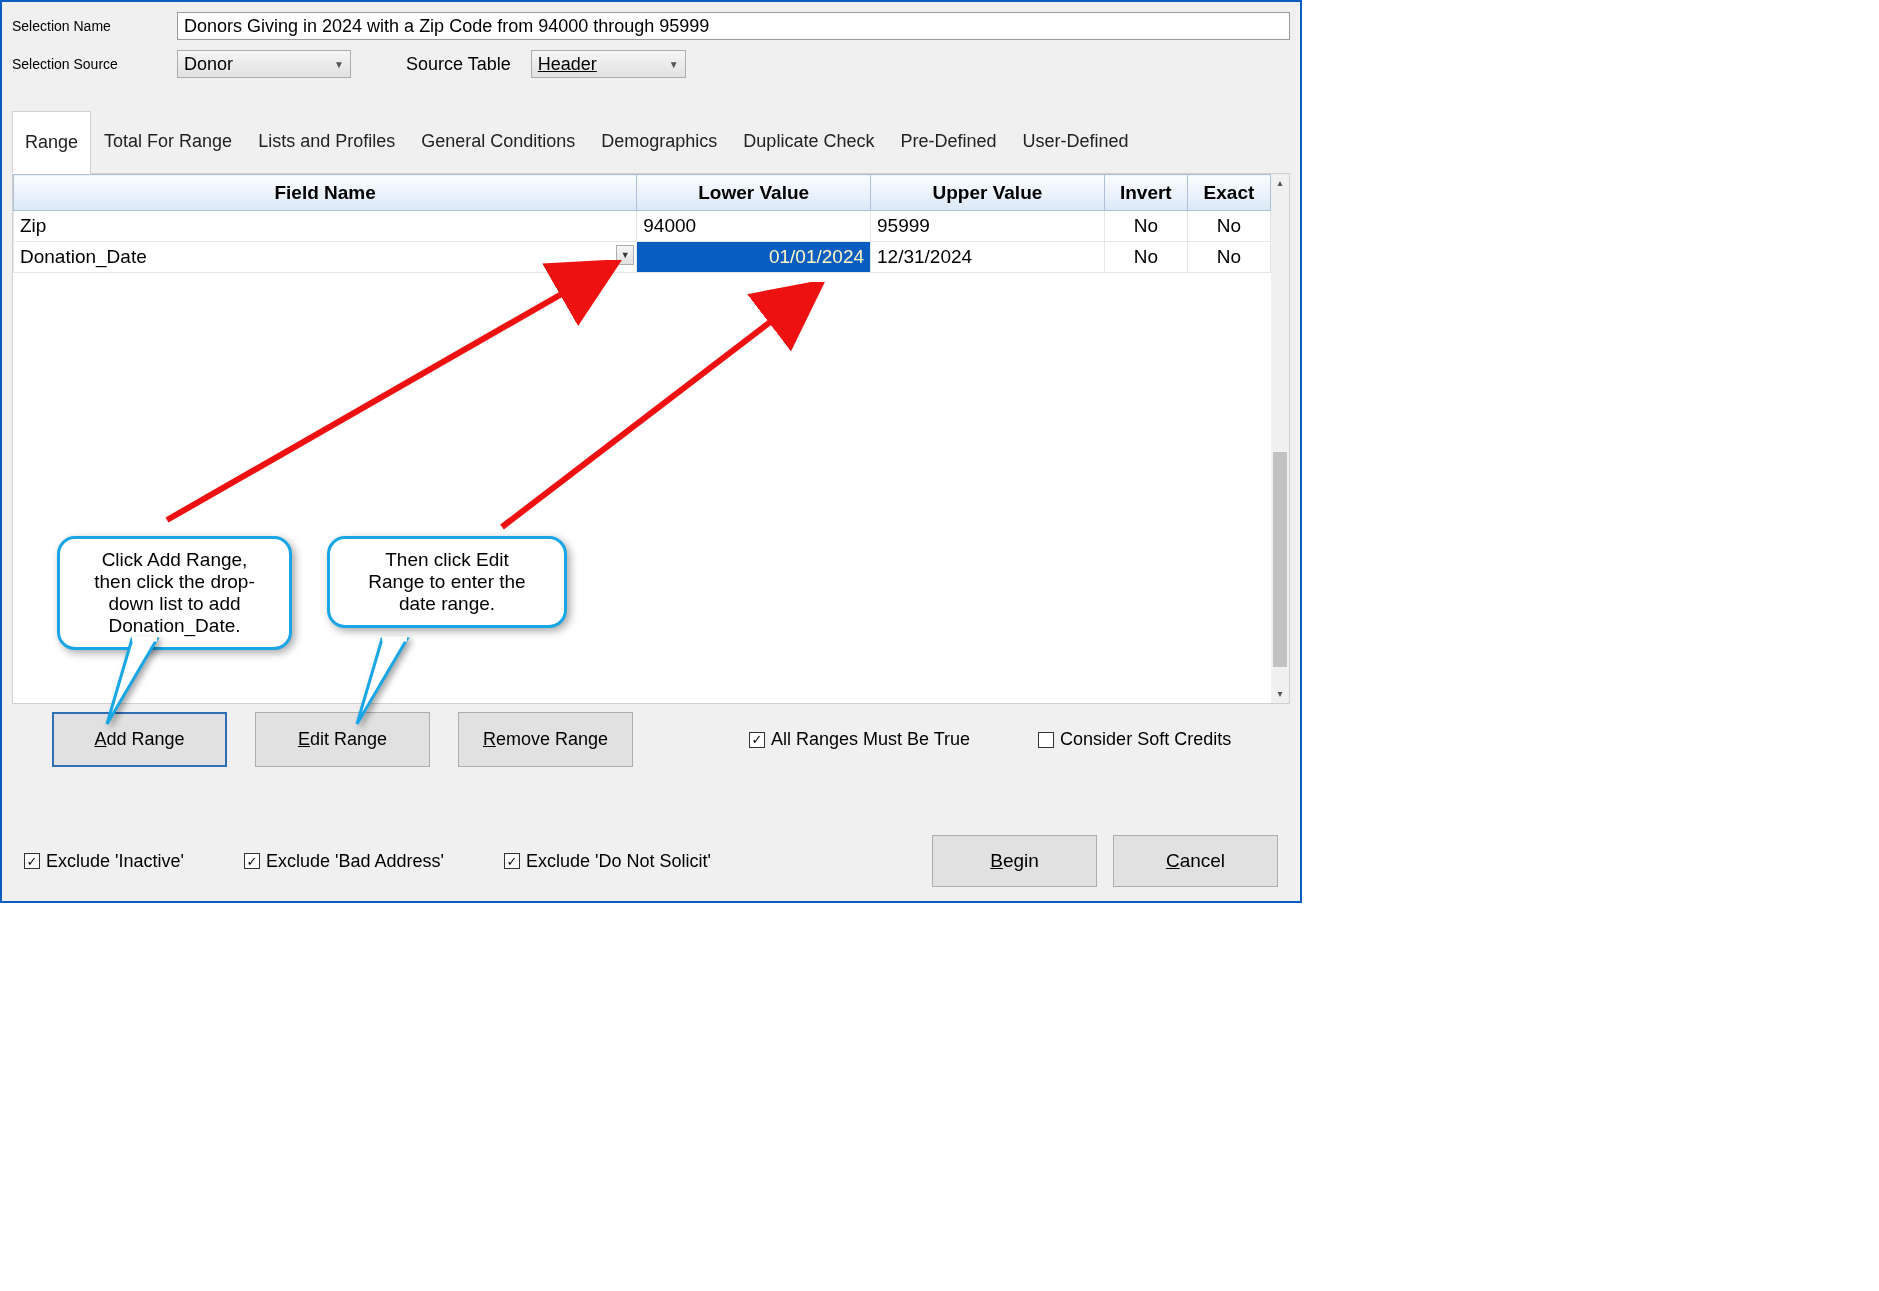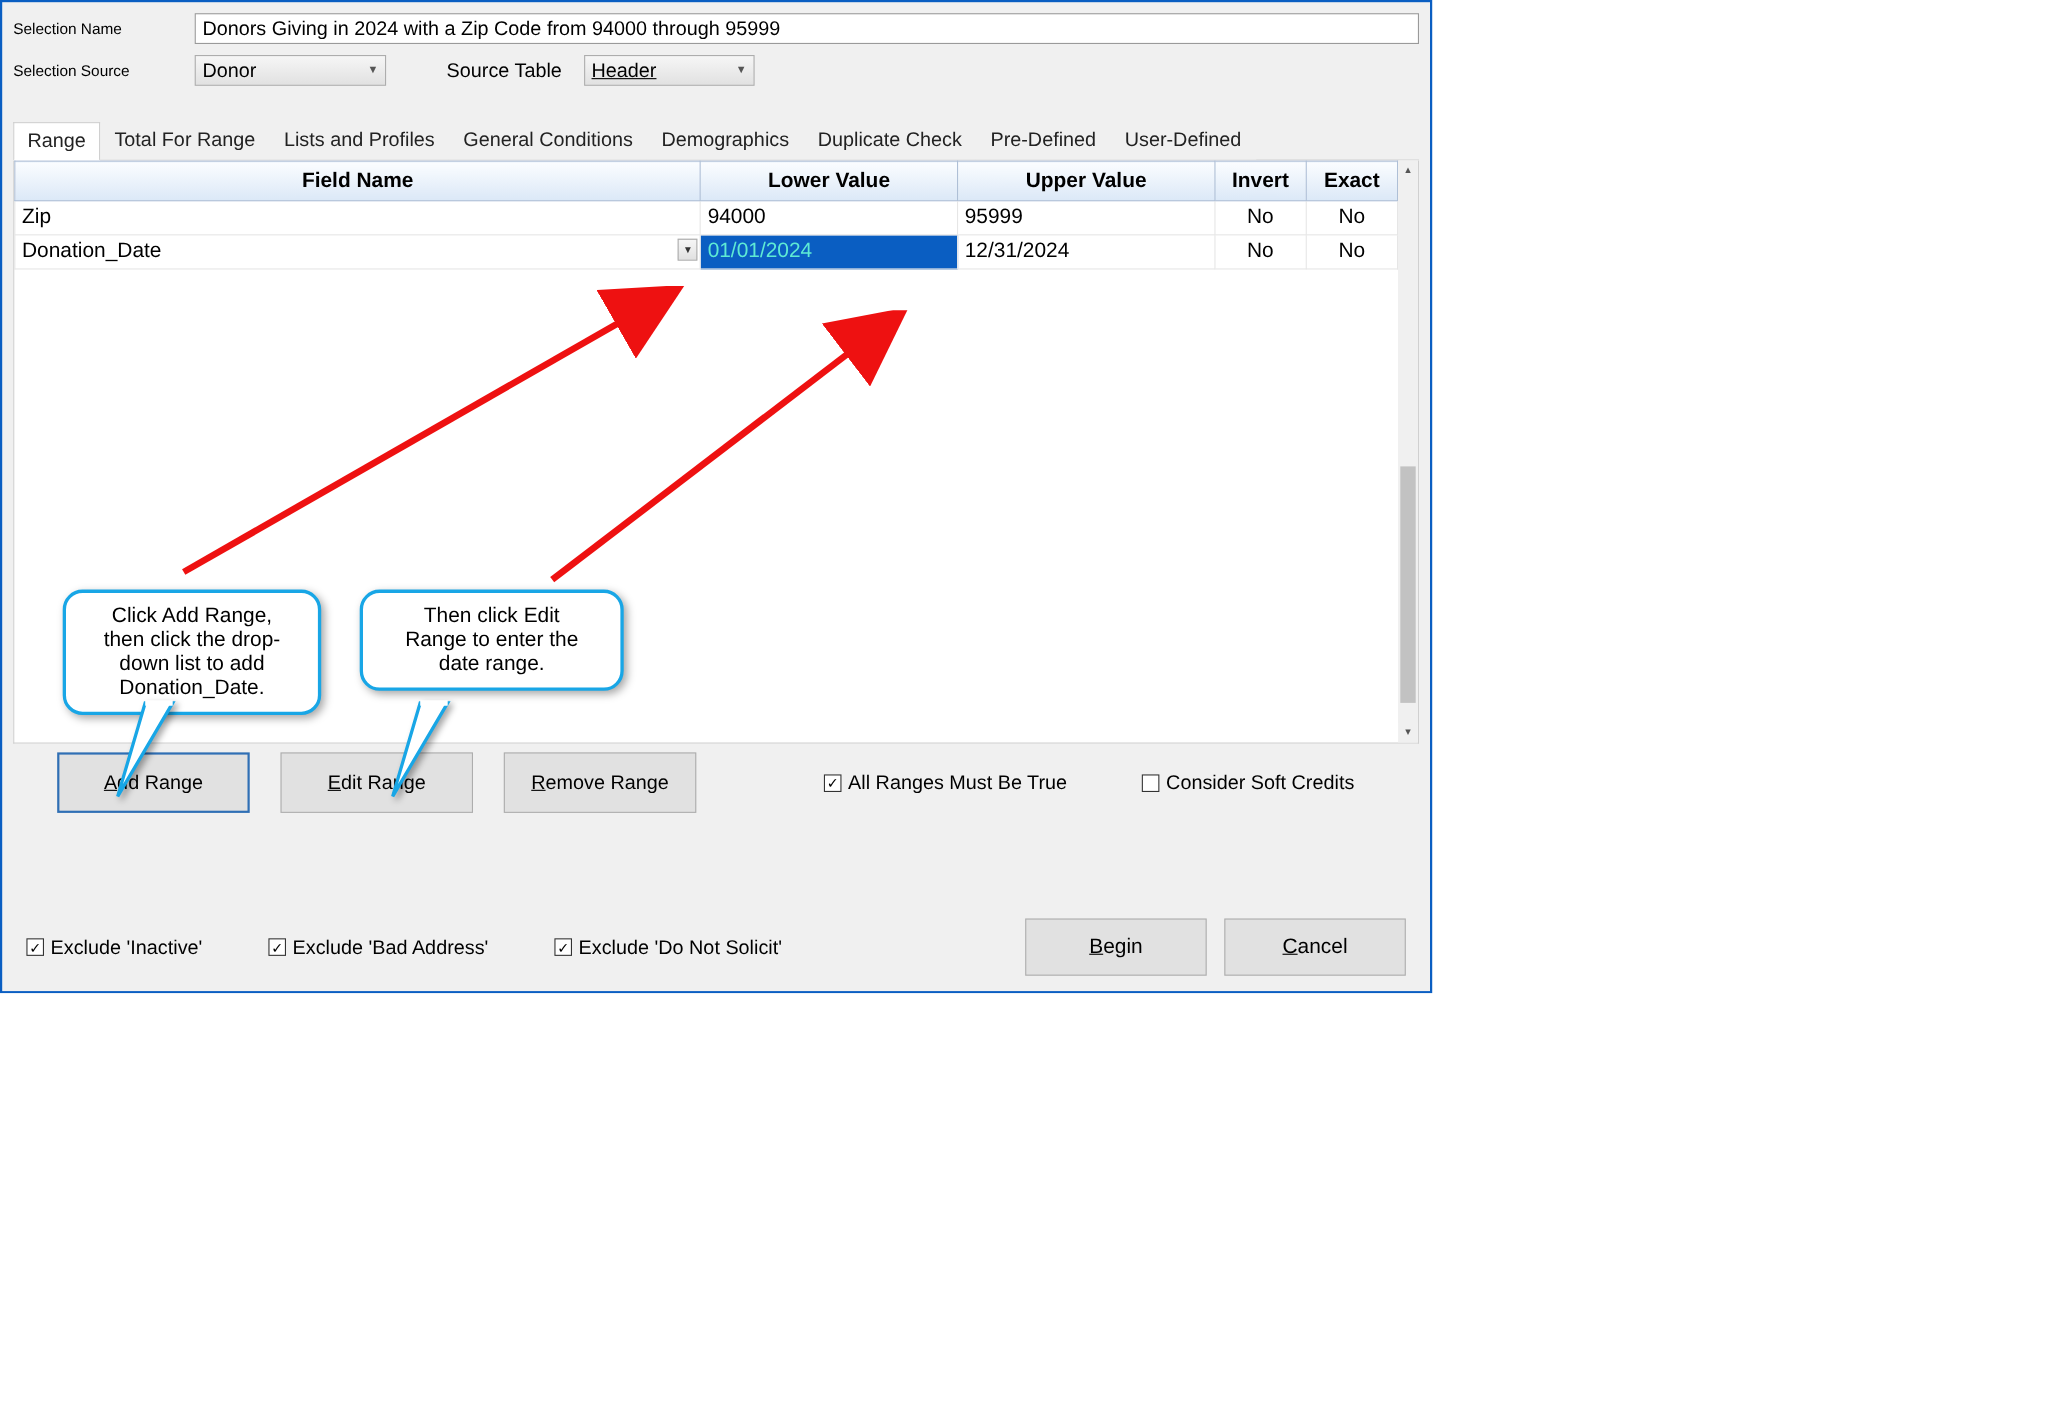--- a/index.html
+++ b/index.html
@@ -15,37 +15,37 @@
   .form-row .lbl { width: 165px; font-size: 14px; }
   .text-input { flex: 1; height: 28px; border: 1px solid #9a9a9a; background: #fff; padding: 2px 6px; font-size: 18px; }
   .combo { height: 28px; border: 1px solid #adadad; background: linear-gradient(#f6f6f6,#e1e1e1); display: flex; align-items: center; padding: 0 4px 0 6px; font-size: 18px; position: relative; cursor: pointer; }
   .combo .arrow { position: absolute; right: 6px; top: 50%; transform: translateY(-50%); font-size: 10px; color: #555; }
   .combo.w190 { width: 174px; }
   .combo.w195 { width: 155px; text-decoration: underline; }
   .src-table-lbl { margin-left: 55px; margin-right: 20px; font-size: 18px; }
 
   .tabs-wrap { margin-top: 22px; }
   .tabs { display: flex; border-bottom: 1px solid #d0d0d0; }
-  .tab { padding: 6px 12px; font-size: 18px; border: 1px solid transparent; border-bottom: none; cursor: pointer; color: #222; background: #f0f0f0; }
+  .tab { padding: 20px 12px; font-size: 18px; border: 1px solid transparent; border-bottom: none; cursor: pointer; color: #222; background: #f0f0f0; }
   .tab.active { background: #fff; border-color: #d0d0d0; border-bottom: 1px solid #fff; position: relative; top: 1px; }
 
   .grid-area { background: #fff; border: 1px solid #d0d0d0; border-top: none; height: 530px; position: relative; }
   .grid-scroll { position: absolute; top: 0; right: 0; bottom: 0; width: 18px; background: #f0f0f0; display: flex; flex-direction: column; }
   .grid-scroll .sbtn { height: 18px; text-align: center; font-size: 10px; color: #555; line-height: 18px; cursor: pointer; }
   .grid-scroll .strack { flex:1; background:#f0f0f0; position:relative; }
   .grid-scroll .sthumb { position:absolute; left:2px; right:2px; top:260px; bottom:18px; background:#c2c2c2; }
   .grid { width: calc(100% - 18px); border-collapse: collapse; font-size: 19px; }
   .grid th { background: linear-gradient(#fbfdff,#dbe8f7); border: 1px solid #aebfd6; font-weight: 700; padding: 6px 8px; height: 36px; }
   .grid td { border: 1px solid #e6e6e6; padding: 4px 6px; height: 30px; }
   .grid .c-invert, .grid .c-exact { text-align: center; width: 80px; }
   .grid .c-lower, .grid .c-upper { width: 225px; }
   .grid .c-field { width: 600px; }
   .field-cell { position: relative; }
   .field-dd { position: absolute; right: 2px; top: 3px; width: 18px; height: 20px; background: linear-gradient(#f6f6f6,#e1e1e1); border: 1px solid #adadad; display: flex; align-items: center; justify-content: center; font-size: 9px; color: #333; cursor: pointer; }
-  .sel-cell { background: #0a5ec2; color: #5eead4; }
+  .sel-cell { background: #0a5ec2; color: #fef9c3; text-align: right; }
 
   .btn-row { display: flex; align-items: center; gap: 28px; padding: 8px 30px 0 40px; }
   .btn { height: 55px; border: 1px solid #adadad; background: #e1e1e1; font-size: 18px; display: flex; align-items: center; justify-content: center; cursor: pointer; }
   .btn.w175 { width: 175px; }
   .btn.blue-b { border: 2px solid #2f6fb5; }
   .spacer { flex: 0 0 60px; }
   .chk { display: flex; align-items: center; gap: 6px; font-size: 18px; cursor: pointer; }
   .chk .box { width: 16px; height: 16px; border: 1px solid #333; background: #fff; display: inline-flex; align-items: center; justify-content: center; font-size: 13px; line-height: 1; }
 
   .footer-row { margin-top: auto; display: flex; align-items: center; padding: 20px 12px 6px 12px; gap: 60px; }

